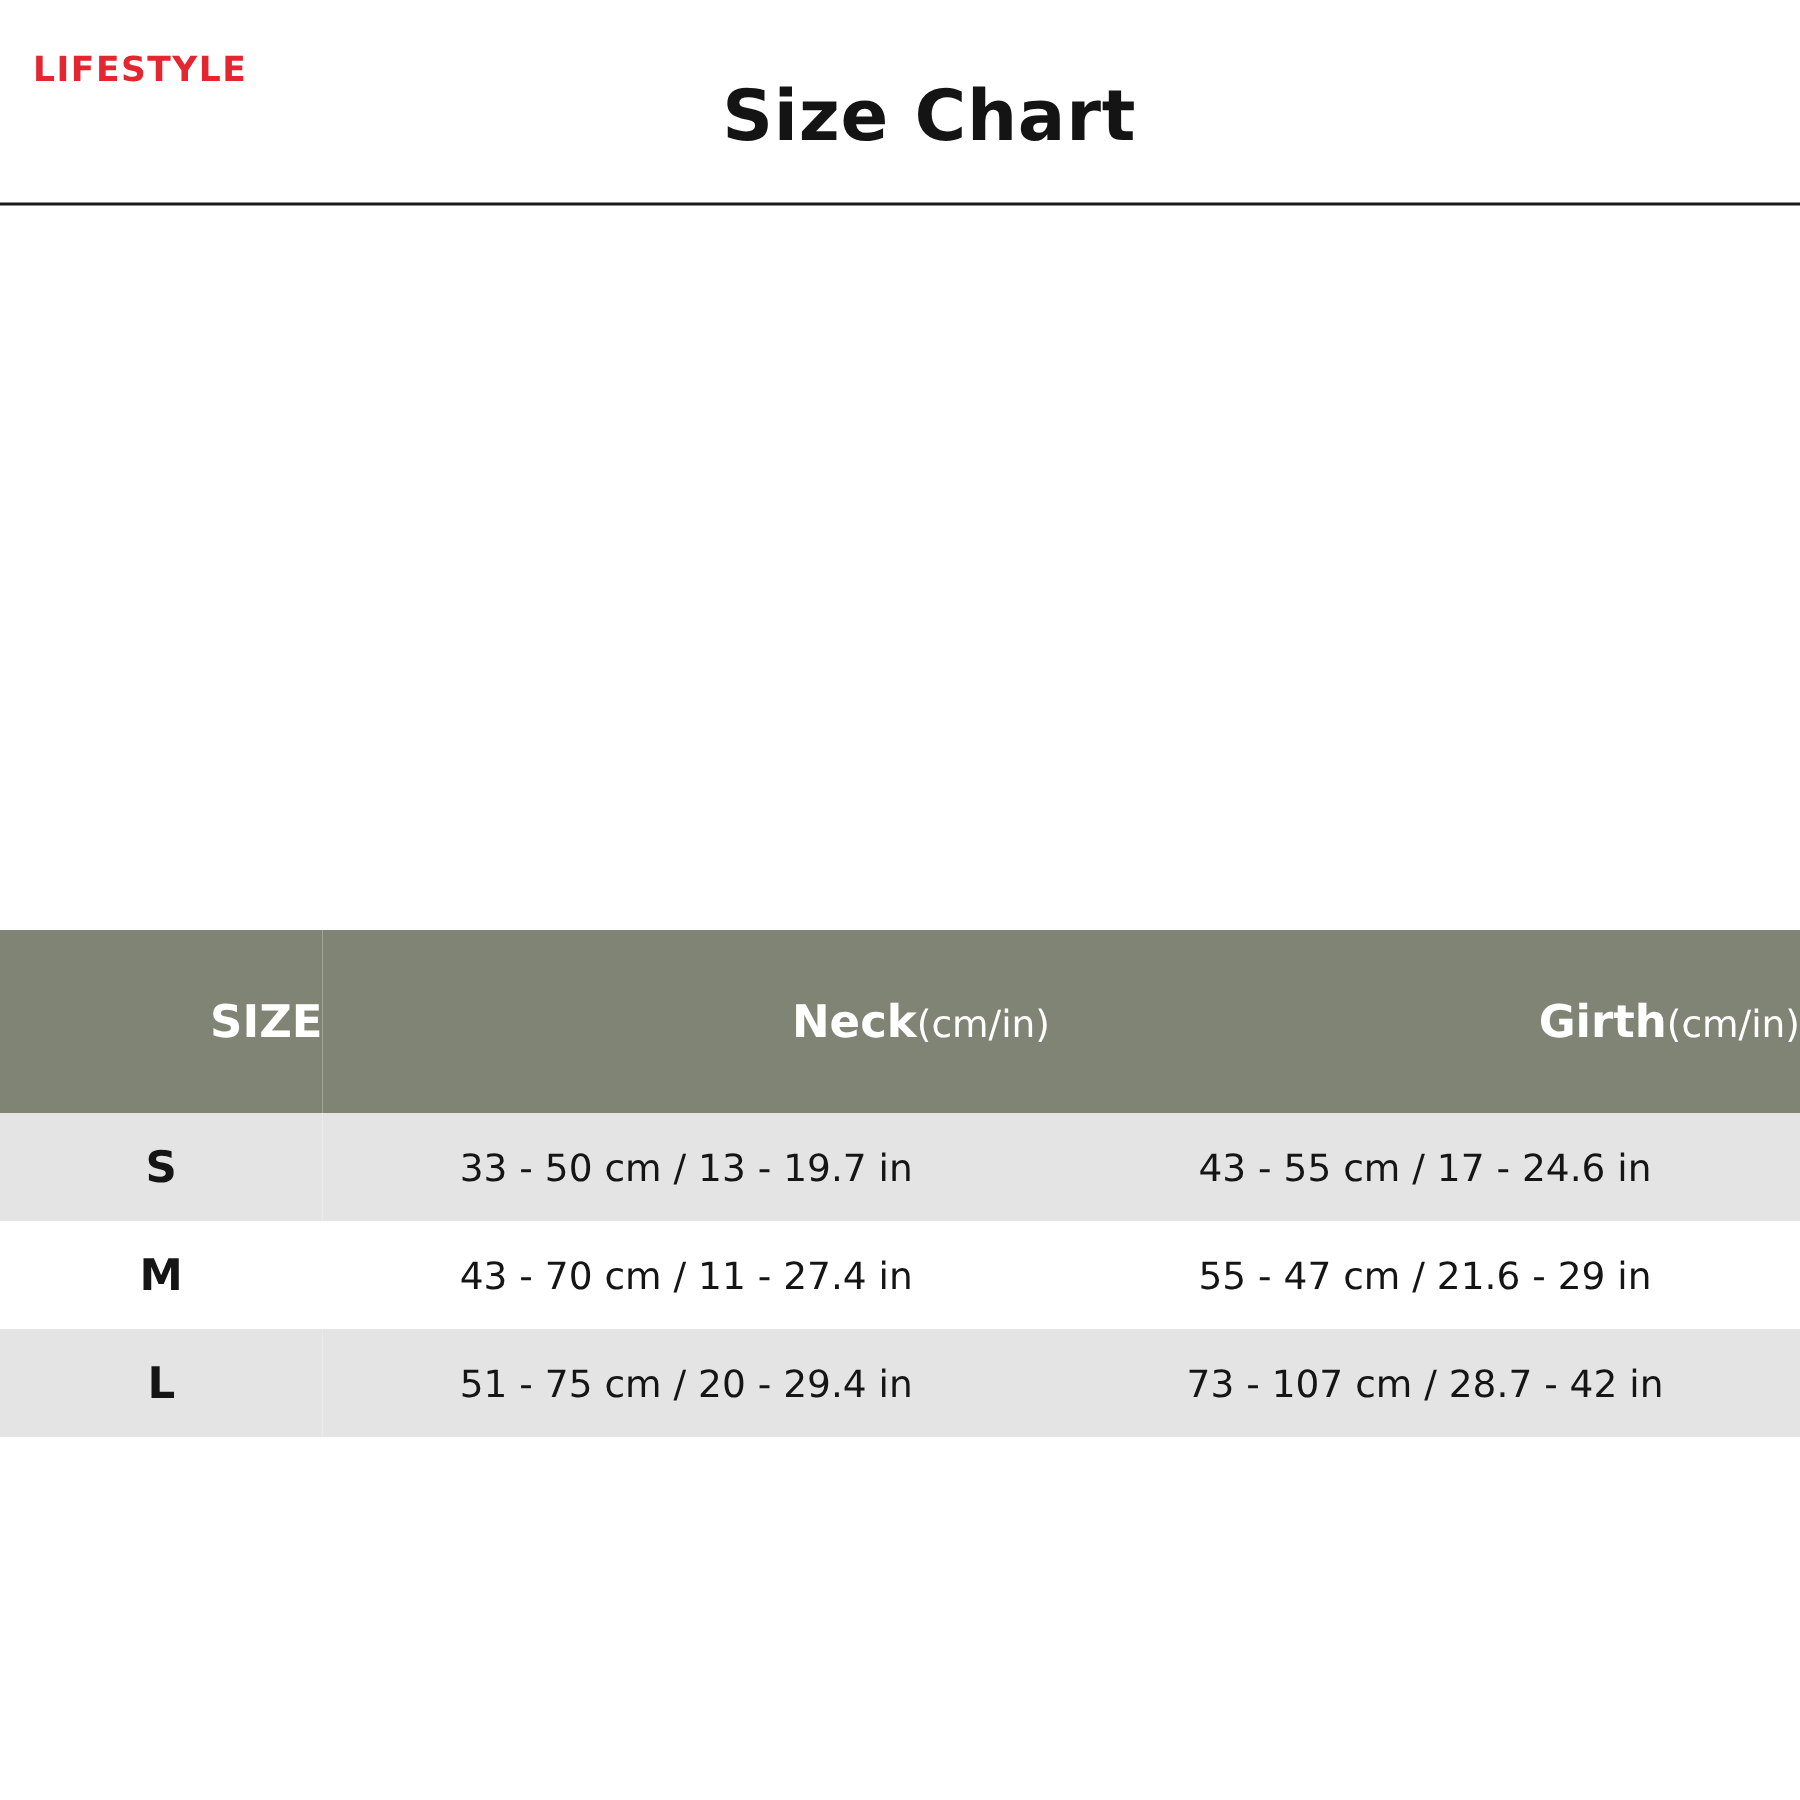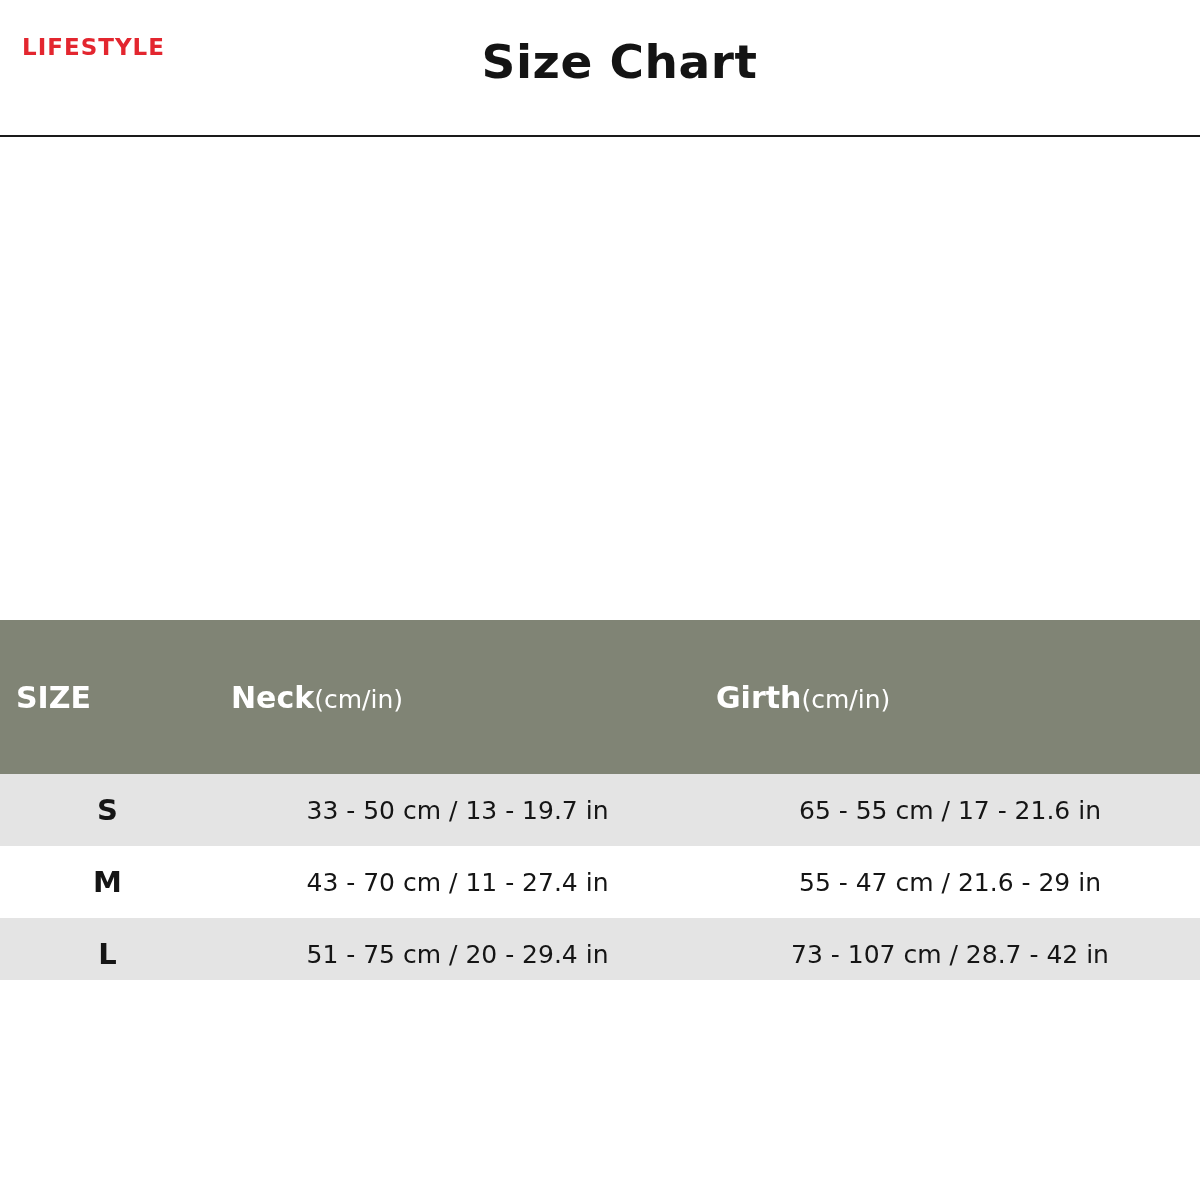--- a/index.html
+++ b/index.html
@@ -61,21 +61,21 @@
     font-size: 23px;
     line-height: 26px;
     letter-spacing: 1px;
     color: #e3262f;
     margin-top: 12px;
   }
   .title {
     position: absolute;
     left: 0;
     right: 0;
-    top: 34px;
+    top: 50px;
     text-align: center;
     font-size: 47px;
     font-weight: bold;
     color: #141414;
     letter-spacing: 0.5px;
     margin-left: 39px;
   }
 
   
   .illustration {
@@ -101,23 +101,23 @@
   .table col.c1 { width: 215px; }
   .table col.c2 { width: 485px; }
   .table col.c3 { width: 500px; }
 
   .table thead th {
     background: #808475;
     color: #ffffff;
     height: 122px;
     font-size: 30px;
     font-weight: bold;
-    text-align: left;
+    text-align: right;
     vertical-align: middle;
-    padding: 16px;
+    padding: 0;
   }
   .table thead th.size-th {
     font-size: 30px;
   }
   .hdr-main {
     font-size: 30px;
     font-weight: bold;
   }
   .hdr-unit {
     font-size: 25px;
@@ -170,21 +170,21 @@
       <tr>
         <th class="size-th">SIZE</th>
         <th><span class="hdr-main">Neck</span><span class="hdr-unit">(cm/in)</span></th>
         <th><span class="hdr-main">Girth</span><span class="hdr-unit">(cm/in)</span></th>
       </tr>
     </thead>
     <tbody>
       <tr class="shade">
         <td class="size-cell">S</td>
         <td>33 - 50 cm / 13 - 19.7 in</td>
-        <td>65 - 55 cm / 17 - 21.6 in</td>
+        <td>43 - 55 cm / 17 - 24.6 in</td>
       </tr>
       <tr class="plain">
         <td class="size-cell">M</td>
         <td>43 - 70 cm / 11 - 27.4 in</td>
         <td>55 - 47 cm / 21.6 - 29 in</td>
       </tr>
       <tr class="shade">
         <td class="size-cell">L</td>
         <td>51 - 75 cm / 20 - 29.4 in</td>
         <td>73 - 107 cm / 28.7 - 42 in</td>

